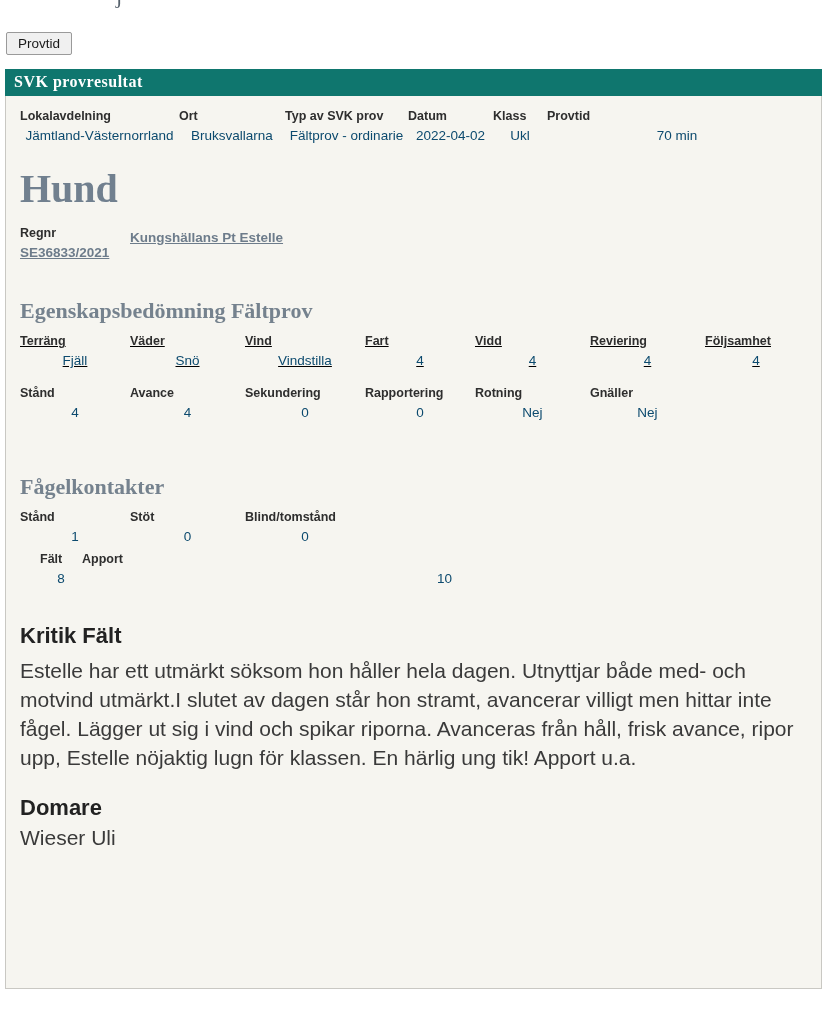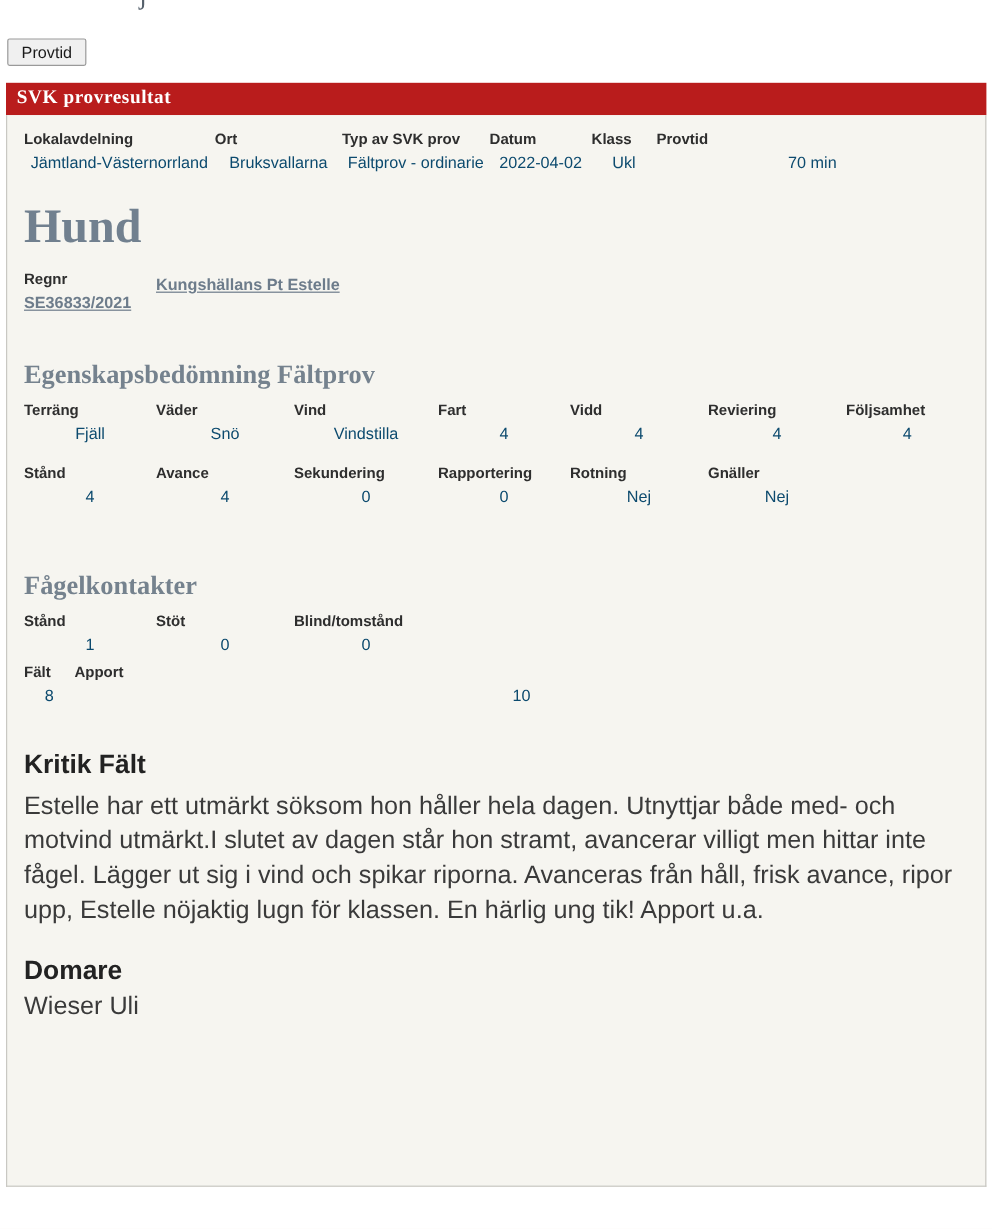--- a/index.html
+++ b/index.html
@@ -23,21 +23,21 @@
     font-family:"Liberation Sans", sans-serif;
     font-size:13.5px;
     color:#1a1a1a;
     background:#f0f0f0;
     border:1px solid #9a9a9a;
     border-radius:2px;
     cursor:pointer;
   }
   .panel { margin:14px 5px 0 5px; width:817px; }
   .panel-header {
-    background:#b91c1c;
+    background:#0f766e;
     color:#ffffff;
     font-family:"Liberation Serif", serif;
     font-weight:bold;
     font-size:16px;
     letter-spacing:0.5px;
     padding:4px 9px 5px 9px;
   }
   .panel-body {
     background:#f6f5f0;
     border:1px solid #c9c8c3;
@@ -82,26 +82,26 @@
   .h-section {
     font-family:"Liberation Serif", serif;
     font-weight:bold;
     font-size:22px;
     color:#75828e;
     line-height:1.1;
   }
   .h-hund  { margin-top:24px; }
   .row-regnr { margin-top:16px; }
   .h-egenskaper { margin-top:38px; }
-  .row-e1 { margin-top:11px; }
+  .row-e1 { margin-top:11px;text-decoration:underline; }
   .row-e2 { margin-top:17px; }
   .h-fagel { margin-top:54px; }
   .row-f { margin-top:11px; }
   .h-betyg { margin-top:46px; }
-  .row-b { margin-top:7px; }
+  .row-b { margin-top:7px;margin-left:20px; }
   .h-kritik {
     margin-top:36px;
     font-size:22px;
     font-weight:700;
     color:#222222;
   }
   .kritik-text {
     margin-top:7px;
     font-size:21px;
     line-height:29px;

